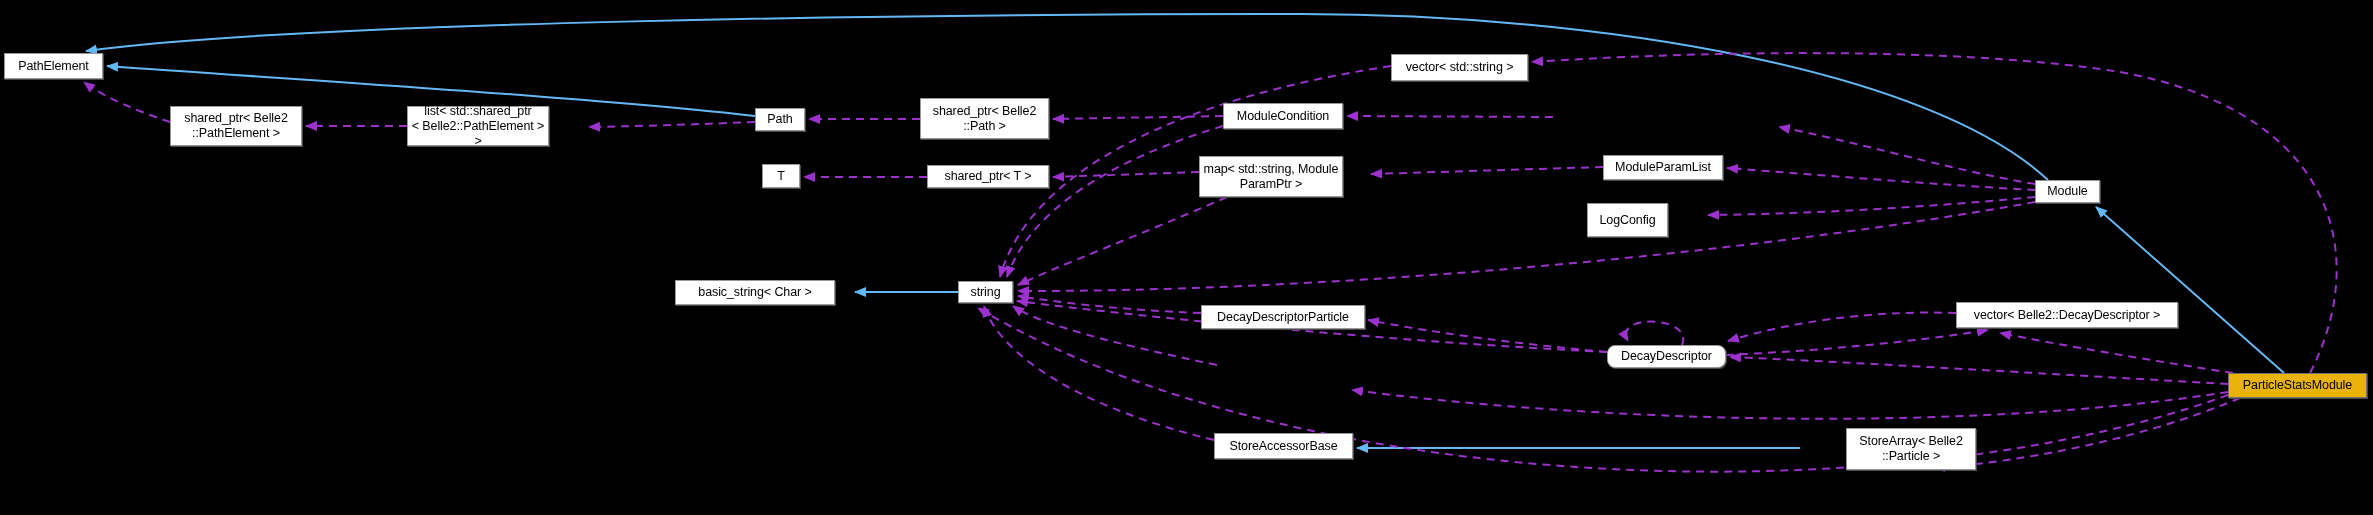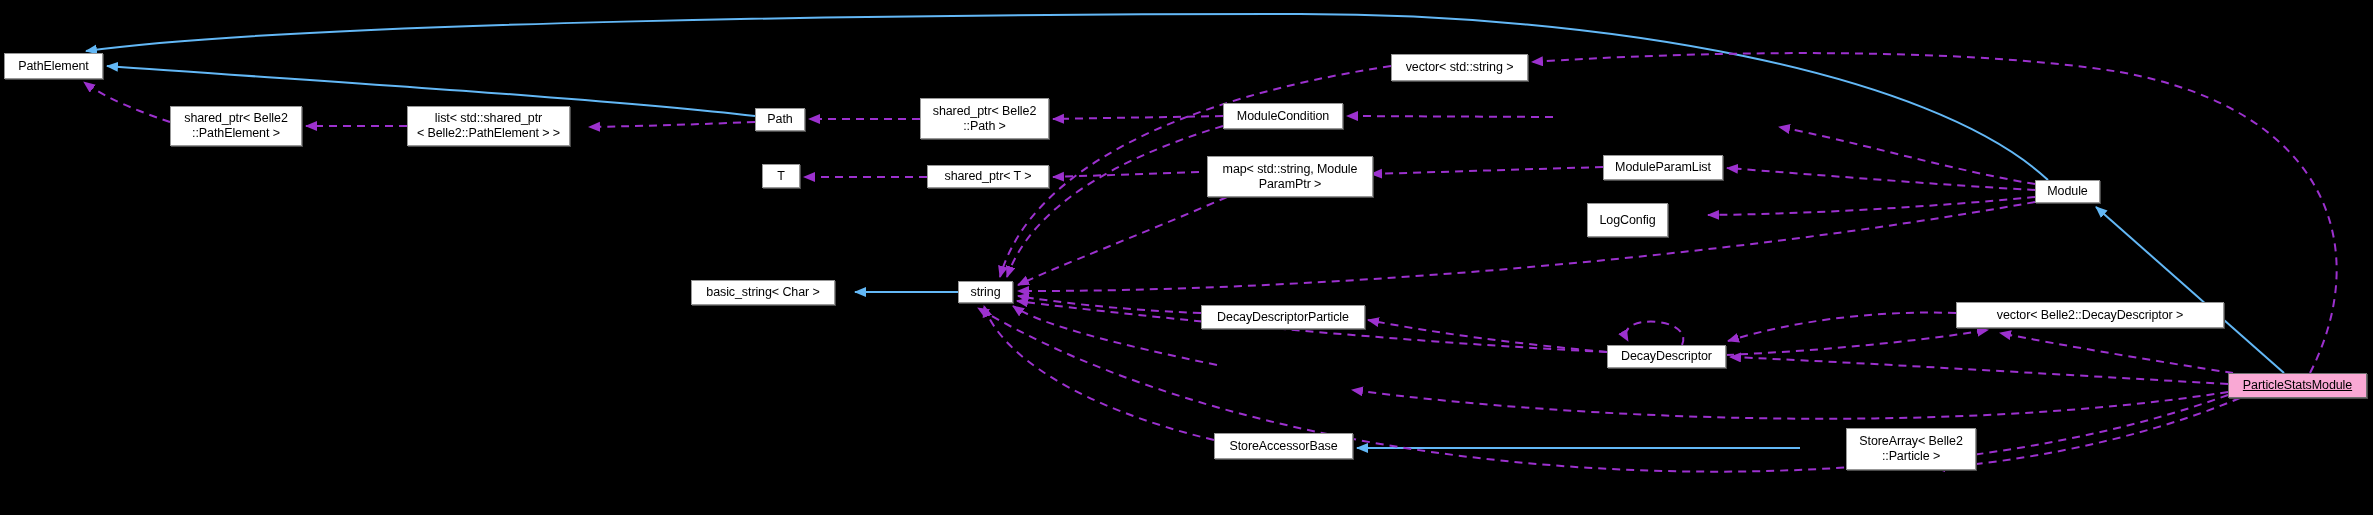--- a/index.html
+++ b/index.html
@@ -5,21 +5,21 @@
   html,body{margin:0;padding:0;background:#000;}
   #canvas{position:relative;width:2373px;height:515px;background:#000;overflow:hidden;
           font-family:"Liberation Sans","DejaVu Sans",sans-serif;}
   #edges{position:absolute;left:0;top:0;width:2373px;height:515px;}
   .edge-blue{stroke:#63b8f6;stroke-width:2;fill:none;}
   .edge-purple{stroke:#9c31ce;stroke-width:2;fill:none;stroke-dasharray:8 6;}
   .node{position:absolute;box-sizing:border-box;background:#fff;border:1.4px solid #979797;
         color:#000;font-size:12.5px;line-height:1.2;display:flex;align-items:center;
         justify-content:center;text-align:center;white-space:pre-line;letter-spacing:-0.1px;
         box-shadow:1px 1px 0 #4a4a4a;}
-  .node.highlight{background:#f9a8d4;border-color:#6f6f6f;text-decoration:underline;}
+  .node.highlight{background:#eab308;border-color:#6f6f6f;}
 </style>
 </head>
 <body>
 
 <div id="canvas">
 
   <svg id="edges" width="2373" height="515" viewBox="0 0 2373 515">
     <defs>
       <marker id="arrow-blue" markerUnits="userSpaceOnUse" markerWidth="14" markerHeight="12" refX="11" refY="5" orient="auto">
         <path d="M0,0 L12,5 L0,10 z" fill="#63b8f6"></path>
@@ -63,37 +63,37 @@
     <path class="edge-purple" marker-end="url(#arrow-purple)" d="M2228,384 C2050,374 1850,362 1730,357"></path>
     <path class="edge-purple" marker-end="url(#arrow-purple)" d="M2233,373 C2160,362 2060,345 2000,333"></path>
     <path class="edge-purple" marker-end="url(#arrow-purple)" d="M2310,373 C2373,250 2330,110 2120,72 C1950,45 1680,52 1532,62"></path>
     <path class="edge-purple" marker-end="url(#arrow-purple)" d="M2240,398 C2140,440 2020,462 1934,468"></path>
     <path class="edge-purple" marker-end="url(#arrow-purple)" d="M2228,392 C1950,435 1580,420 1352,390"></path>
   </svg>
 
   <div class="node" style="left:4px;top:53px;width:99px;height:26px;">PathElement</div>
   <div class="node" style="left:170px;top:106px;width:132px;height:40px;">shared_ptr&lt; Belle2
 ::PathElement &gt;</div>
-  <div class="node" style="left:407px;top:106px;width:163px;height:40px;">list&lt; std::shared_ptr
+  <div class="node" style="left:407px;top:106px;width:142px;height:40px;">list&lt; std::shared_ptr
 &lt; Belle2::PathElement &gt; &gt;</div>
   <div class="node" style="left:755px;top:108px;width:50px;height:23px;">Path</div>
   <div class="node" style="left:920px;top:98px;width:129px;height:41px;">shared_ptr&lt; Belle2
 ::Path &gt;</div>
   <div class="node" style="left:762px;top:164px;width:38px;height:24px;">T</div>
   <div class="node" style="left:927px;top:165px;width:122px;height:23px;">shared_ptr&lt; T &gt;</div>
   <div class="node" style="left:1391px;top:54px;width:137px;height:27px;">vector&lt; std::string &gt;</div>
   <div class="node" style="left:1223px;top:103px;width:120px;height:26px;">ModuleCondition</div>
-  <div class="node" style="left:1199px;top:156px;width:166px;height:41px;margin-left:8px;">map&lt; std::string, Module
+  <div class="node" style="left:1199px;top:156px;width:144px;height:41px;">map&lt; std::string, Module
 ParamPtr &gt;</div>
   <div class="node" style="left:1603px;top:155px;width:120px;height:25px;">ModuleParamList</div>
   <div class="node" style="left:1587px;top:203px;width:81px;height:34px;">LogConfig</div>
   <div class="node" style="left:2035px;top:180px;width:65px;height:23px;">Module</div>
-  <div class="node" style="left:691px;top:280px;width:144px;height:25px;">basic_string&lt; Char &gt;</div>
+  <div class="node" style="left:675px;top:280px;width:160px;height:25px;">basic_string&lt; Char &gt;</div>
   <div class="node" style="left:958px;top:281px;width:55px;height:22px;">string</div>
   <div class="node" style="left:1201px;top:305px;width:164px;height:24px;">DecayDescriptorParticle</div>
   <div class="node" style="left:1214px;top:433px;width:139px;height:26px;">StoreAccessorBase</div>
-  <div class="node" style="left:1607px;top:345px;width:119px;height:23px;">DecayDescriptor</div>
-  <div class="node" style="left:1956px;top:302px;width:268px;height:26px;">vector&lt; Belle2::DecayDescriptor &gt;</div>
+  <div class="node" style="left:1607px;top:345px;width:119px;height:23px;border-radius:8px;">DecayDescriptor</div>
+  <div class="node" style="left:1956px;top:302px;width:222px;height:26px;">vector&lt; Belle2::DecayDescriptor &gt;</div>
   <div class="node" style="left:1846px;top:428px;width:130px;height:42px;">StoreArray&lt; Belle2
 ::Particle &gt;</div>
   <div class="node highlight" style="left:2228px;top:373px;width:139px;height:25px;">ParticleStatsModule</div>
 
 </div>
 
 </body></html>

